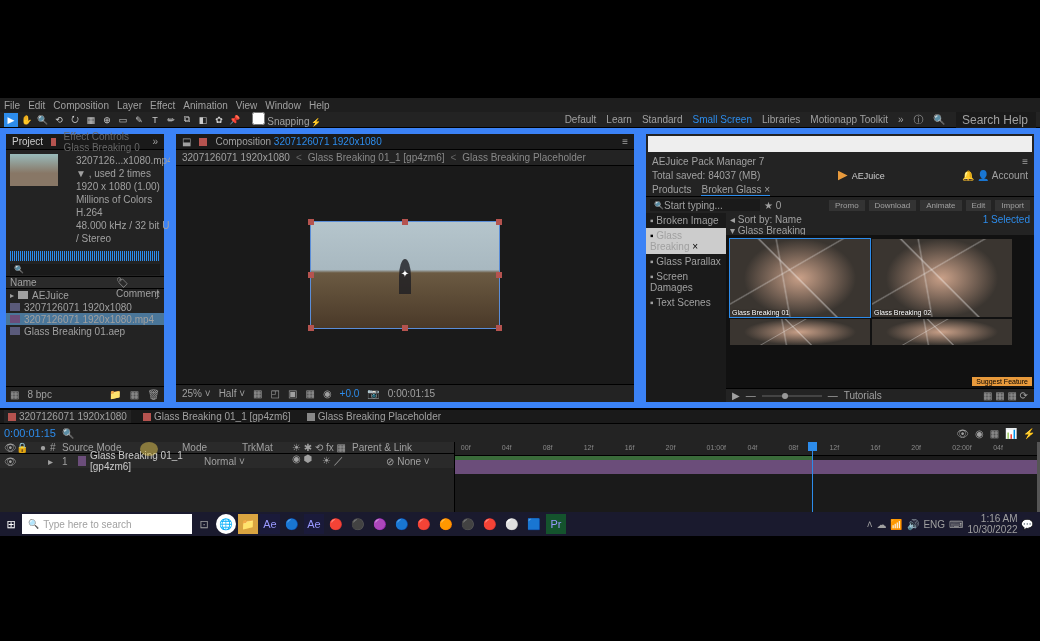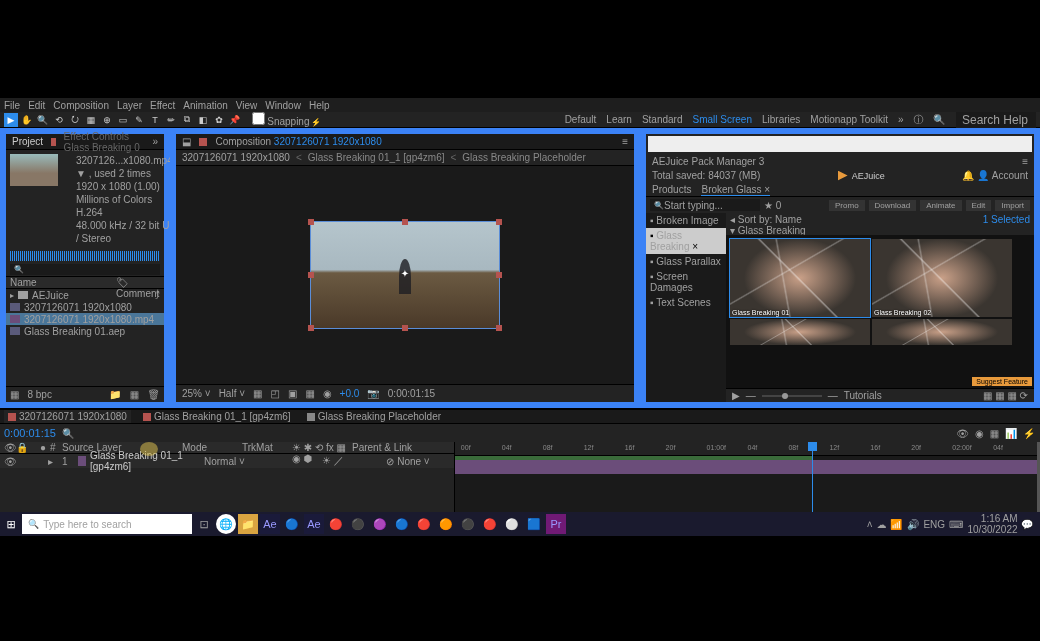--- a/index.html
+++ b/index.html
@@ -247,21 +247,21 @@
         <span class="btn">◉</span>
         <span class="btn" style="color:#2d8ceb">+0.0</span>
         <span class="btn">📷</span>
         <span class="btn">0:00:01:15</span>
       </div>
     </div>
 
     <div class="panel right">
       <div class="right-white"></div>
       <div class="right-hdr">
-        <span>AEJuice Pack Manager 3</span>
+        <span>AEJuice Pack Manager 7</span>
         <span>≡</span>
       </div>
       <div style="padding:2px 6px;font-size:8px;display:flex;justify-content:space-between;align-items:center">
         <span>Total saved: 84037 (MB)</span>
         <div class="aj-logo"><div class="aj-logo-icon"></div>AEJuice</div>
         <span><span>🔔</span> <span>👤</span> <span>Account</span></span>
       </div>
       <div class="right-tabs">
         <span class="tt">Products</span>
         <span class="tt active"><span>Broken Glass</span> ×</span>
@@ -358,21 +358,21 @@
       <span>▦</span>
       <span>📊</span>
       <span>⚡</span>
     </div>
     <div class="tl-body">
       <div class="tl-left">
         <div class="tl-columns">
           <span style="width:40px;padding-left:4px">👁🔒</span>
           <span style="width:10px">●</span>
           <span style="width:12px">#</span>
-          <span style="width:120px">Source Layer</span>
+          <span style="width:120px">Source Mode</span>
           <span style="width:60px">Mode</span>
           <span style="width:50px">TrkMat</span>
           <span style="width:60px">☀ ✱ ⟲ fx ▦ ◉ ⬢</span>
           <span>Parent &amp; Link</span>
         </div>
         <div class="tl-layer-row">
           <span style="width:40px">👁</span>
           <span style="width:10px">▸</span>
           <span style="width:12px">1</span>
           <div class="tl-layer-color"></div>
@@ -422,21 +422,21 @@
   <div class="taskbar-icon">🔴</div>
   <div class="taskbar-icon">⚫</div>
   <div class="taskbar-icon">🟣</div>
   <div class="taskbar-icon">🔵</div>
   <div class="taskbar-icon">🔴</div>
   <div class="taskbar-icon">🟠</div>
   <div class="taskbar-icon">⚫</div>
   <div class="taskbar-icon">🔴</div>
   <div class="taskbar-icon">⚪</div>
   <div class="taskbar-icon">🟦</div>
-  <div class="taskbar-icon" style="background:#701a75;color:#9999ff">Pr</div>
+  <div class="taskbar-icon" style="background:#14532d;color:#9999ff">Pr</div>
   <div class="taskbar-tray">
     <span>˄</span>
     <span>☁</span>
     <span>📶</span>
     <span>🔊</span>
     <span>ENG</span>
     <span>⌨</span>
     <div class="tray-time">
       <div>1:16 AM</div>
       <div>10/30/2022</div>

